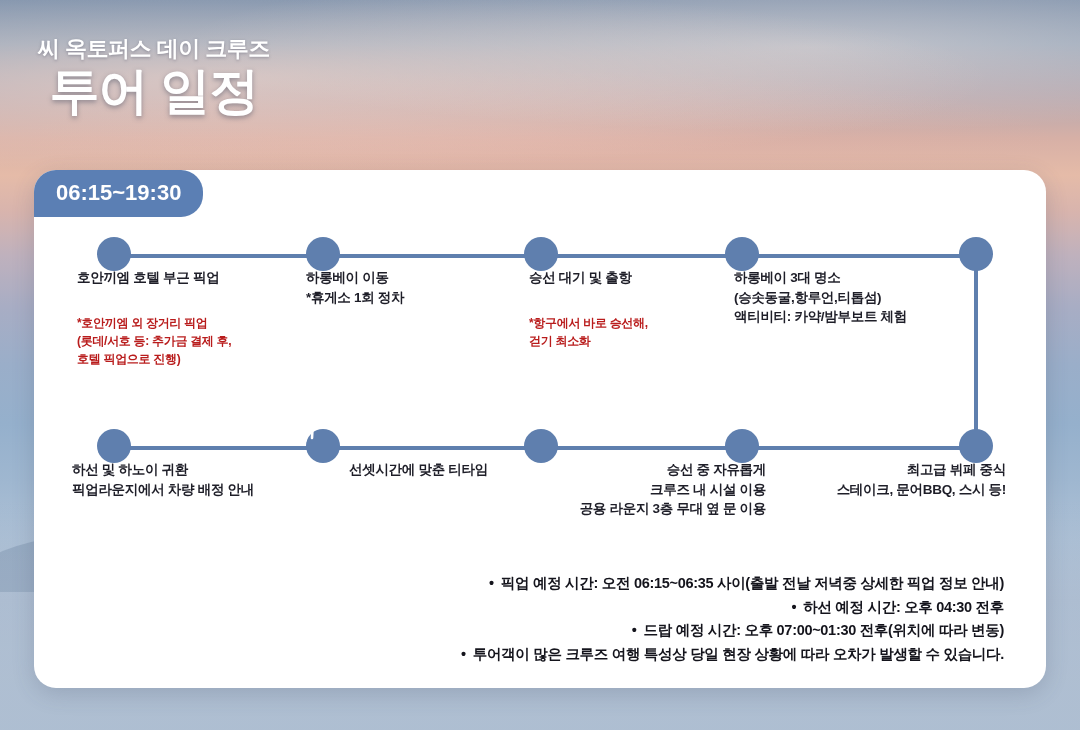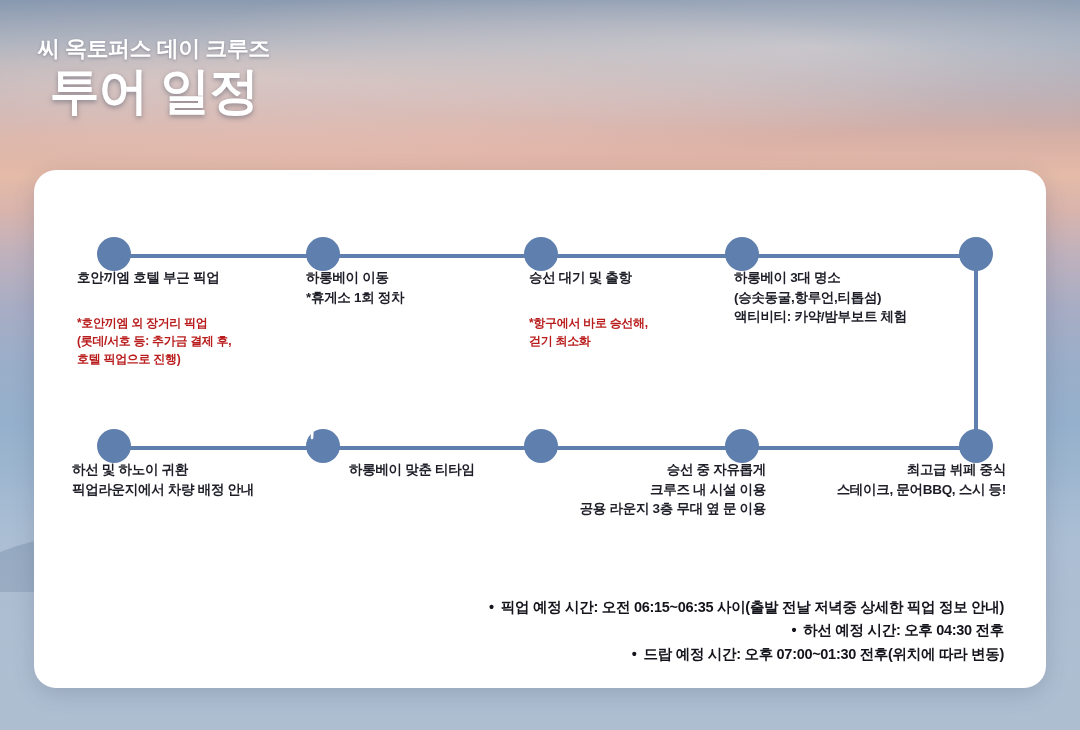--- a/index.html
+++ b/index.html
@@ -179,20 +179,21 @@
   <div class="mountain m3"></div>
   <div class="mountain m4"></div>
 
   <div class="header">
     <div class="sub">씨 옥토퍼스 데이 크루즈</div>
     <div class="title">투어 일정</div>
   </div>
 
   <div class="card">
 
+    <div class="timebadge">06:15~19:30</div>
 
     <div class="track line-h" style="left:80px; top:84px; width:862px;"></div>
 
     <div class="track line-v" style="left:940px; top:84px; height:194px;"></div>
 
     <div class="track line-h" style="left:80px; top:276px; width:862px;"></div>
 
     <div class="node" style="left:63px; top:67px;"></div>
     <div class="node" style="left:272px; top:67px;"></div>
     <div class="node" style="left:490px; top:67px;"></div>
@@ -266,25 +267,26 @@
 (승솟동굴,항루언,티톱섬)
 액티비티: 카약/밤부보트 체험</div>
 
     <div class="stop-label ta-right" style="left:700px; top:290px; width:272px;">최고급 뷔페 중식
 스테이크, 문어BBQ, 스시 등!</div>
 
     <div class="stop-label ta-right" style="left:470px; top:290px; width:262px;">승선 중 자유롭게
 크루즈 내 시설 이용
 공용 라운지 3층 무대 옆 문 이용</div>
 
-    <div class="stop-label ta-center" style="left:315px; top:290px; width:220px;">하롱베이 맞춘 티타임</div>
+    <div class="stop-label ta-center" style="left:315px; top:290px; width:220px;">선셋시간에 맞춘 티타임</div>
 
     <div class="stop-label ta-center" style="left:38px; top:290px; width:260px;">하선 및 하노이 귀환
 픽업라운지에서 차량 배정 안내</div>
 
     <div class="notes">
       <div class="note"><span class="bullet">•</span><span>픽업 예정 시간: 오전 06:15~06:35 사이(출발 전날 저녁중 상세한 픽업 정보 안내)</span></div>
       <div class="note"><span class="bullet">•</span><span>하선 예정 시간: 오후 04:30 전후</span></div>
       <div class="note"><span class="bullet">•</span><span>드랍 예정 시간: 오후 07:00~01:30 전후(위치에 따라 변동)</span></div>
+      <div class="note"><span class="bullet">•</span><span>투어객이 많은 크루즈 여행 특성상 당일 현장 상황에 따라 오차가 발생할 수 있습니다.</span></div>
     </div>
 
   </div>
 </div>
 
 </body></html>

